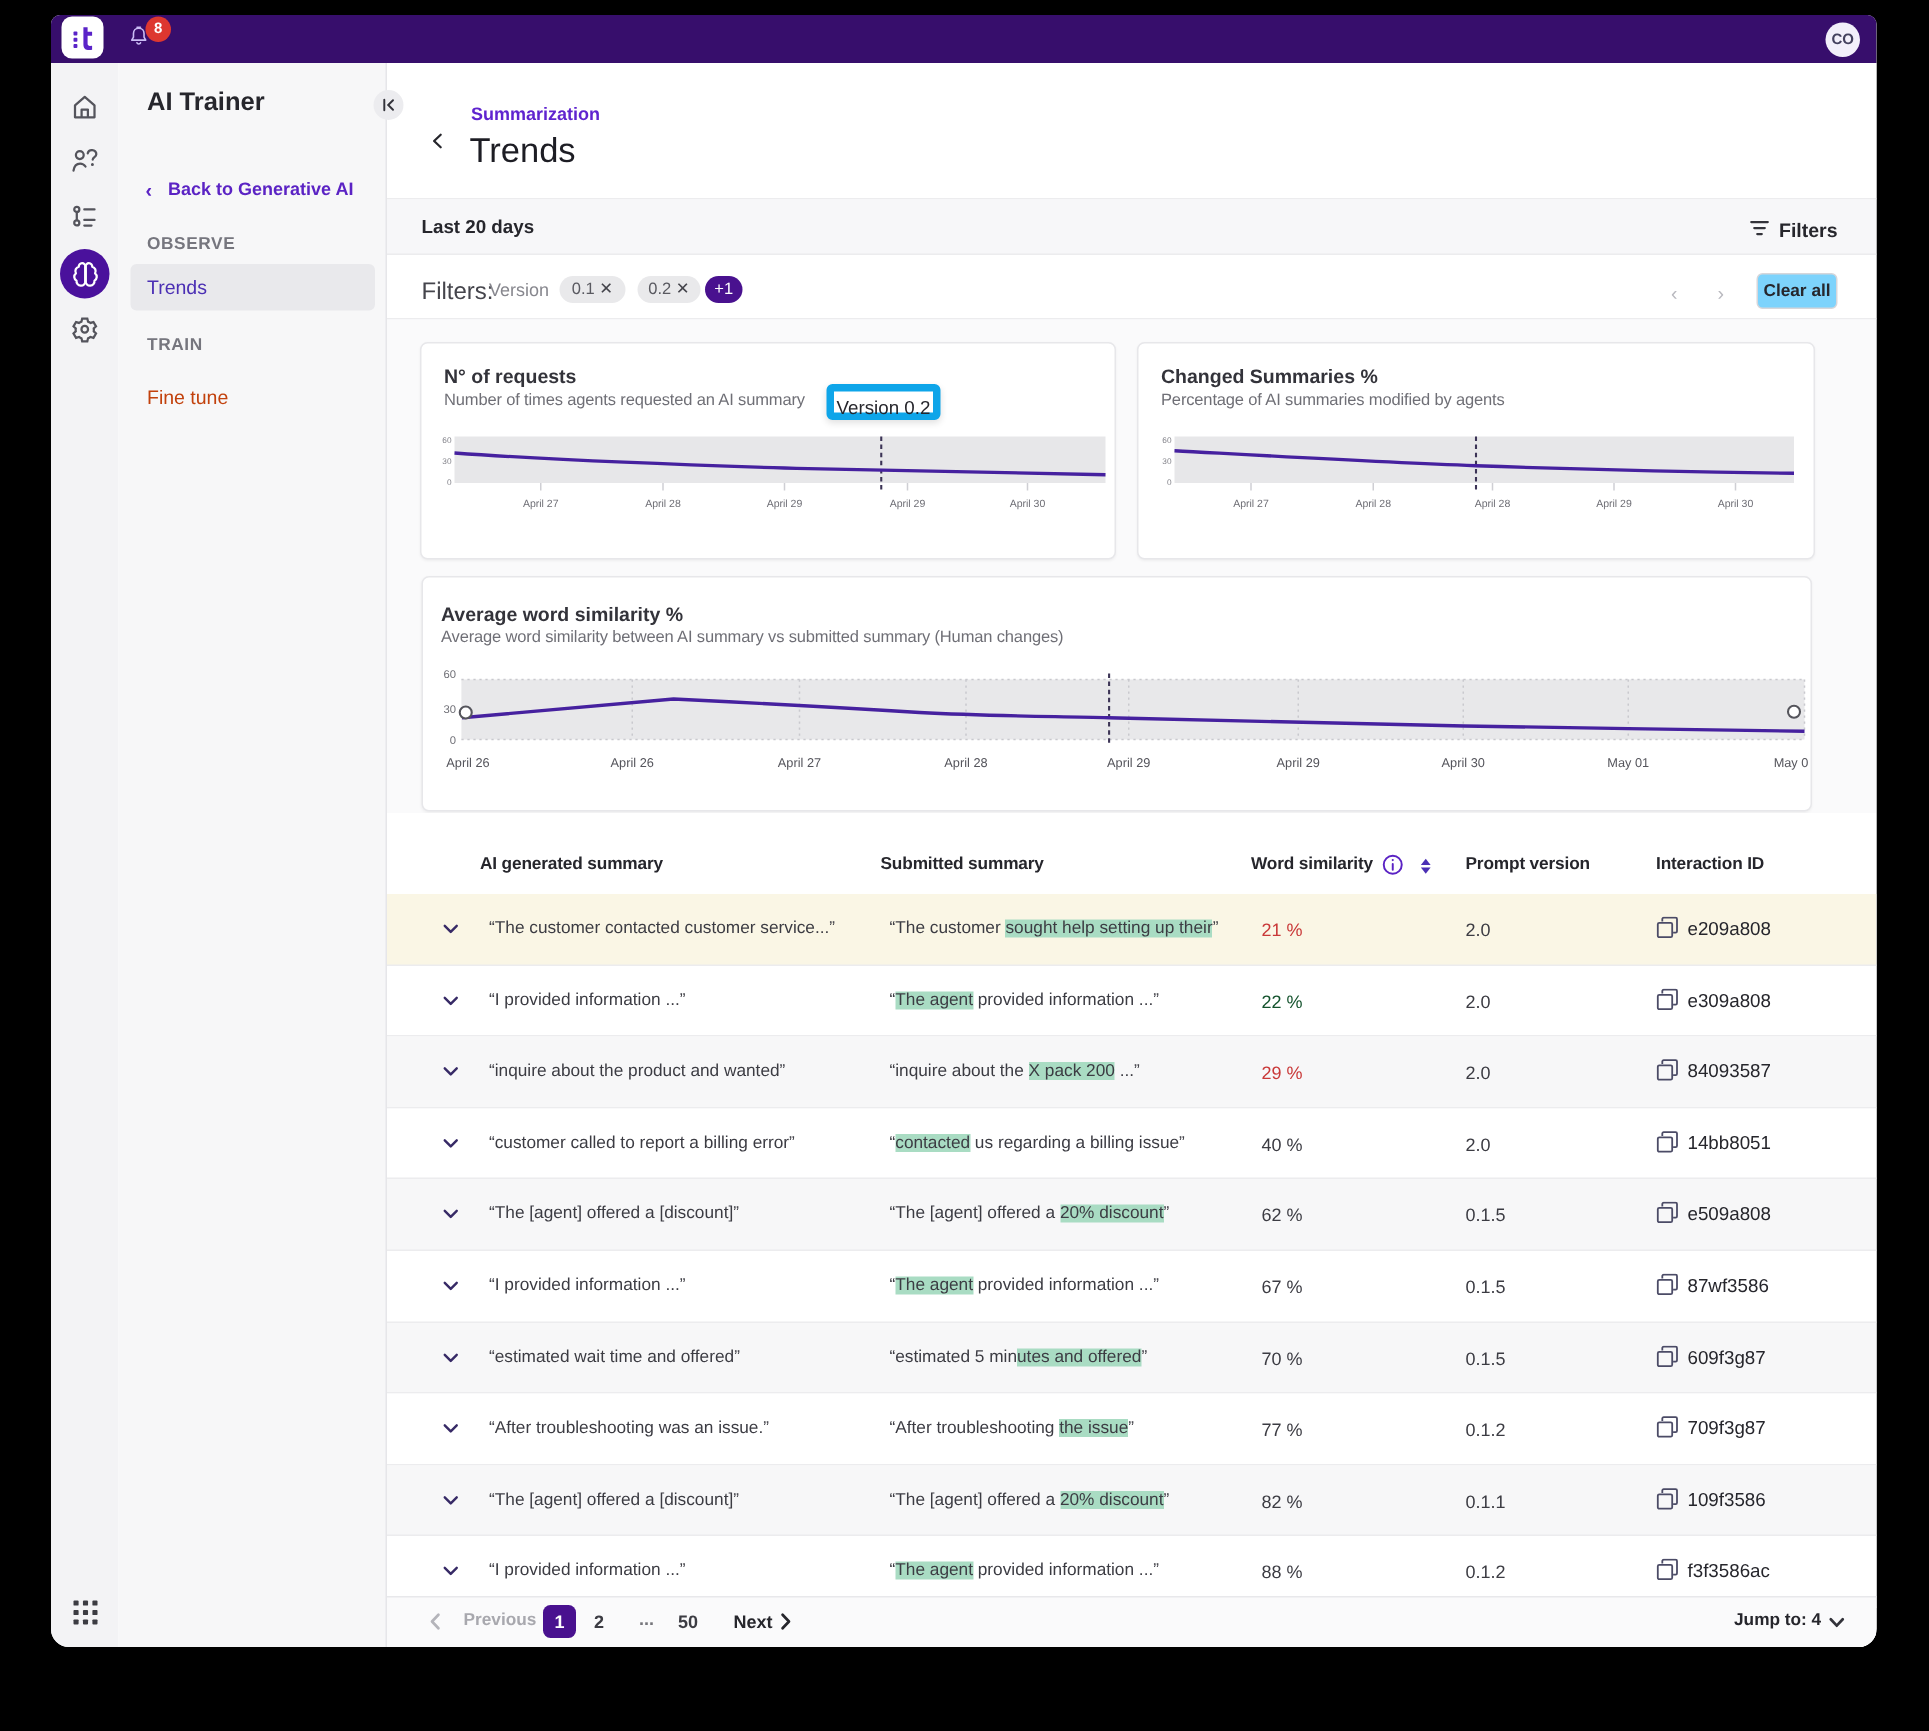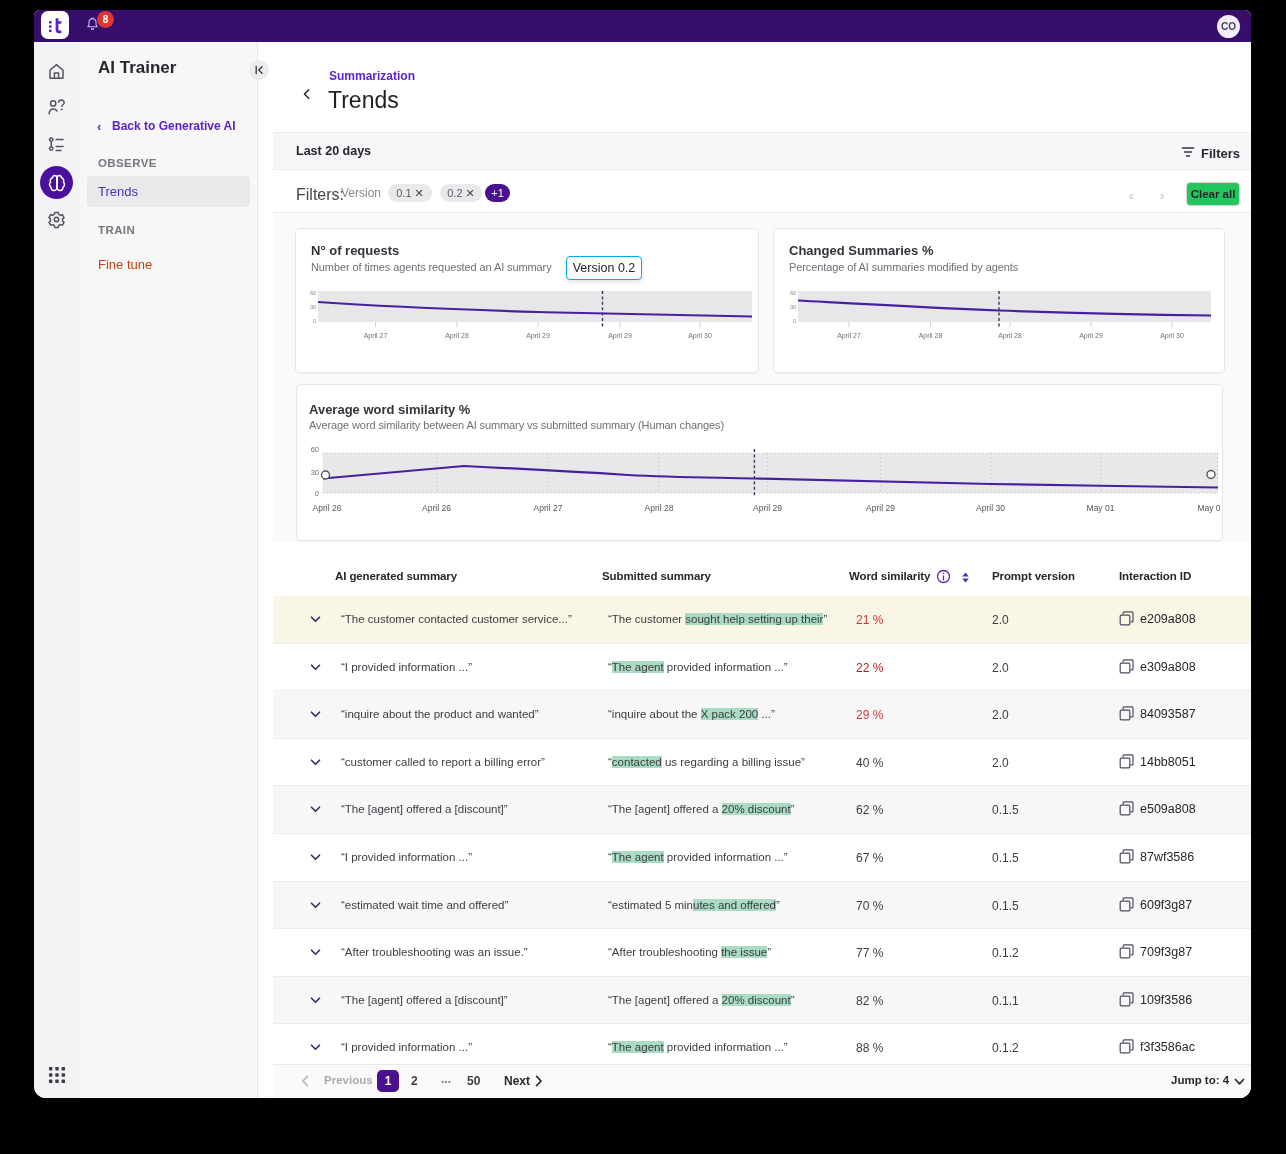--- a/index.html
+++ b/index.html
@@ -2,21 +2,21 @@
 <html><head>
 <meta charset="utf-8">
 <style>
 * { margin:0; padding:0; box-sizing:border-box; }
 html,body { width:1286px; height:1154px; background:#000; font-family:"Liberation Sans", sans-serif; }
 #win { position:absolute; left:34px; top:10px; width:1217px; height:1088px; background:#fff; border-radius:6px 6px 12px 12px; overflow:hidden; }
 .abs { position:absolute; }
 #topbar { left:0; top:0; width:1217px; height:32px; background:#370e6c; }
 #rail { left:0; top:32px; width:45px; height:1056px; background:#f3f3f5; }
 #panel { left:45px; top:32px; width:179px; height:1056px; background:#f7f7f8; border-right:1px solid #e6e6e9; }
-#main { left:239px; top:32px; width:993px; height:1056px; background:#fff; }
+#main { left:224px; top:32px; width:993px; height:1056px; background:#fff; }
 svg { display:block; }
 .row { position:absolute; left:0; width:993px; height:47.6px; border-bottom:1px solid #ececee; }
 .row .c1 { left:68px; top:17px; font-size:11.5px; color:#3c3c43; }
 .row .c2 { left:335px; top:17px; font-size:11.5px; color:#3c3c43; }
 .row .c2 i, .row .c1 i { font-style:normal; background:#a9dcc3; }
 .row .pct { left:583px; top:17px; font-size:12px; }
 .row .ver { left:719px; top:17px; font-size:12px; color:#3c3c43; }
 .row .cpy { left:846px; top:15px; }
 .row .iid { left:867px; top:16px; font-size:12.5px; color:#26262c; }
 </style>
@@ -143,21 +143,21 @@
     <div class="abs" style="left:928px;top:104px;font-size:13px;font-weight:600;color:#26262c;">Filters</div>
 
     <div class="abs" style="left:0;top:128px;width:993px;height:43px;background:#fff;border-bottom:1px solid #ececee;"></div>
     <div class="abs" style="left:23px;top:144px;font-size:16px;color:#45454c;">Filters:</div>
     <div class="abs" style="left:68px;top:144px;font-size:12px;color:#87878e;">Version</div>
     <div class="abs" style="left:115px;top:142px;width:44px;height:18px;background:#e9e9eb;border-radius:9px;font-size:11px;color:#5a5a61;line-height:18px;text-align:center;">0.1 <span style="font-size:11px;color:#45454c;">✕</span></div>
     <div class="abs" style="left:167px;top:142px;width:42px;height:18px;background:#e9e9eb;border-radius:9px;font-size:11px;color:#5a5a61;line-height:18px;text-align:center;">0.2 <span style="font-size:11px;color:#45454c;">✕</span></div>
     <div class="abs" style="left:212px;top:142px;width:25px;height:18px;background:#49118f;border-radius:9px;font-size:11px;color:#fff;text-align:center;line-height:18px;">+1</div>
     <div class="abs" style="left:856px;top:146px;font-size:13px;color:#b9b9bf;">‹</div>
     <div class="abs" style="left:887px;top:146px;font-size:13px;color:#b9b9bf;">›</div>
-    <div class="abs" style="left:913px;top:140px;width:54px;height:24px;background:#22c55e;border:1px solid #d6d6da;border-radius:4px;font-size:11.5px;font-weight:600;color:#26262c;text-align:center;line-height:22px;">Clear all</div>
+    <div class="abs" style="left:913px;top:140px;width:54px;height:24px;background:#7dd3fc;border:1px solid #d6d6da;border-radius:4px;font-size:11.5px;font-weight:600;color:#26262c;text-align:center;line-height:22px;">Clear all</div>
 
     <div class="abs" style="left:0;top:171px;width:993px;height:329px;background:#fafafb;"></div>
 
     <div class="abs" style="left:22px;top:186px;width:464px;height:145px;background:#fff;border:1px solid #e7e7ea;border-radius:5px;box-shadow:0 1px 2px rgba(0,0,0,0.05);"></div>
     <div class="abs" style="left:38px;top:201px;font-size:13px;font-weight:bold;color:#33333a;">N° of requests</div>
     <div class="abs" style="left:38px;top:219px;font-size:11px;letter-spacing:-0.1px;color:#6f6f76;">Number of times agents requested an AI summary</div>
     <svg class="abs" style="left:22px;top:186px;" width="464" height="145" viewBox="0 0 464 145">
       <rect x="23" y="63" width="434" height="31" fill="#e7e7e9"></rect>
       <g font-size="5.5" fill="#85858c" text-anchor="end">
         <text x="21" y="67">60</text>
@@ -174,21 +174,21 @@
       <path d="M307.5 63 V99" stroke="#3c3456" stroke-width="1.4" stroke-dasharray="3,2.4" fill="none"></path>
       <path d="M23 74 C80 78,162 81.5,243 84 C307 86,370 87,457 88.5" fill="none" stroke="#46219f" stroke-width="2.2"></path>
       <g font-size="7" fill="#6f6f76" text-anchor="middle">
         <text x="80.5" y="110">April 27</text>
           <text x="162" y="110">April 28</text>
           <text x="243" y="110">April 29</text>
           <text x="325" y="110">April 29</text>
           <text x="405" y="110">April 30</text>
       </g>
     </svg>
-    <div class="abs" style="left:293px;top:214px;width:76px;height:24px;background:#fff;border:1px solid #0ea5e9;border-radius:4px;box-shadow:0 2px 5px rgba(0,0,0,0.12);font-size:12.5px;color:#26262c;text-align:center;line-height:22px;">Version 0.2</div>
+    <div class="abs" style="left:293px;top:214px;width:76px;height:24px;background:#fff;border:5px solid #0ea5e9;border-radius:4px;box-shadow:0 2px 5px rgba(0,0,0,0.12);font-size:12.5px;color:#26262c;text-align:center;line-height:22px;">Version 0.2</div>
 
     <div class="abs" style="left:500px;top:186px;width:452px;height:145px;background:#fff;border:1px solid #e7e7ea;border-radius:5px;box-shadow:0 1px 2px rgba(0,0,0,0.05);"></div>
     <div class="abs" style="left:516px;top:201px;font-size:13px;font-weight:bold;color:#33333a;">Changed Summaries %</div>
     <div class="abs" style="left:516px;top:219px;font-size:11px;letter-spacing:-0.1px;color:#6f6f76;">Percentage of AI summaries modified by agents</div>
     <svg class="abs" style="left:500px;top:186px;" width="452" height="145" viewBox="0 0 452 145">
       <rect x="25" y="63" width="413" height="31" fill="#e7e7e9"></rect>
       <g font-size="5.5" fill="#85858c" text-anchor="end">
         <text x="23" y="67">60</text>
           <text x="23" y="81">30</text>
           <text x="23" y="95">0</text>
@@ -285,21 +285,21 @@
             </g>
           </svg>
   <div class="abs iid">e209a808</div>
 </div>
 <div class="row" style="top:47.6px;background:#ffffff;">
   <svg class="abs" style="left:37px;top:20px;" width="11" height="7" viewBox="0 0 11 7">
             <path d="M1.5 1.2 L5.5 5.3 L9.5 1.2" fill="none" stroke="#372a66" stroke-width="1.6" stroke-linecap="round" stroke-linejoin="round"></path>
           </svg>
   <div class="abs c1">“I provided information ...”</div>
   <div class="abs c2">“<i>The agent</i> provided information ...”</div>
-  <div class="abs pct" style="color:#b91c1c;">22 %</div>
+  <div class="abs pct" style="color:#14532d;">22 %</div>
   <div class="abs ver">2.0</div>
   <svg class="abs cpy" width="15" height="16" viewBox="0 0 15 16">
             <g fill="none" stroke="#4b4b66" stroke-width="1.2">
               <path d="M4.2 3.4 V1.7 a0.9 0.9 0 0 1 0.9 -0.9 h8 a0.9 0.9 0 0 1 0.9 0.9 v8.2 a0.9 0.9 0 0 1 -0.9 0.9 h-1.7"></path>
               <rect x="1.2" y="4.2" width="9.6" height="9.6" rx="1"></rect>
             </g>
           </svg>
   <div class="abs iid">e309a808</div>
 </div>
 <div class="row" style="top:95.2px;background:#f7f7f8;">

